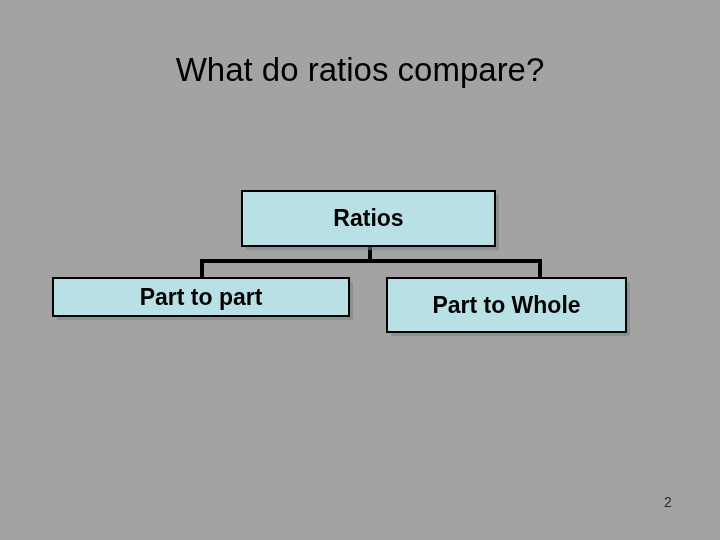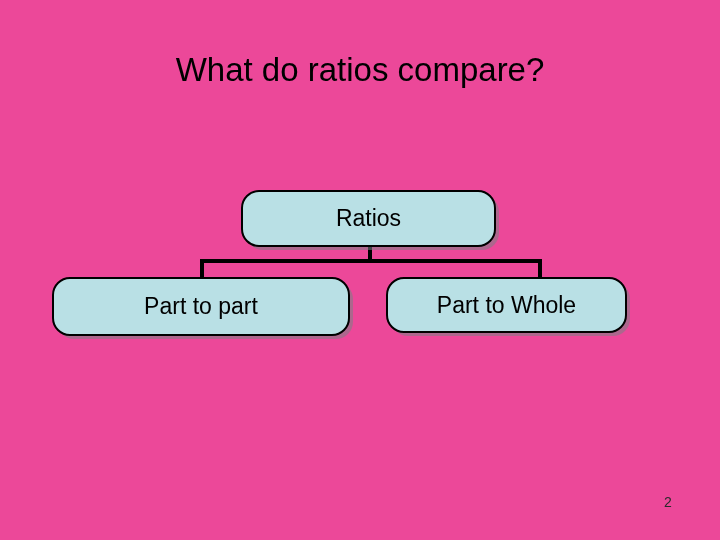--- a/index.html
+++ b/index.html
@@ -8,21 +8,21 @@
     background: #ffffff;
   }
   body {
     font-family: "Liberation Sans", sans-serif;
   }
 
   #slide {
     position: relative;
     width: 720px;
     height: 540px;
-    background: #ec4899;
+    background: #a3a3a3;
     overflow: hidden;
   }
 
   
   #slide-title {
     position: absolute;
     left: 0;
     top: 50px;
     width: 720px;
     text-align: center;
@@ -62,44 +62,44 @@
     top: 259px;
     width: 4px;
     height: 20px;
   }
 
   
   .node {
     position: absolute;
     box-sizing: border-box;
     border: 2.5px solid #000000;
-    border-radius: 18px;
+    border-radius: 0;
     background: #b9e0e5;
     box-shadow: 4px 4px 0 -1px rgba(120, 130, 132, 0.55);
     display: flex;
     align-items: center;
     justify-content: center;
     color: #000000;
     font-size: 23px;
-    font-weight: 400;
+    font-weight: 700;
     line-height: 1;
     white-space: nowrap;
   }
 
   #node-root {
     left: 241px;
     top: 190px;
     width: 255px;
     height: 57px;
   }
   #node-part-to-part {
     left: 52px;
     top: 277px;
     width: 298px;
-    height: 59px;
+    height: 40px;
   }
   #node-part-to-whole {
     left: 386px;
     top: 277px;
     width: 241px;
     height: 56px;
   }
 
   .node-label {
     pointer-events: none;

